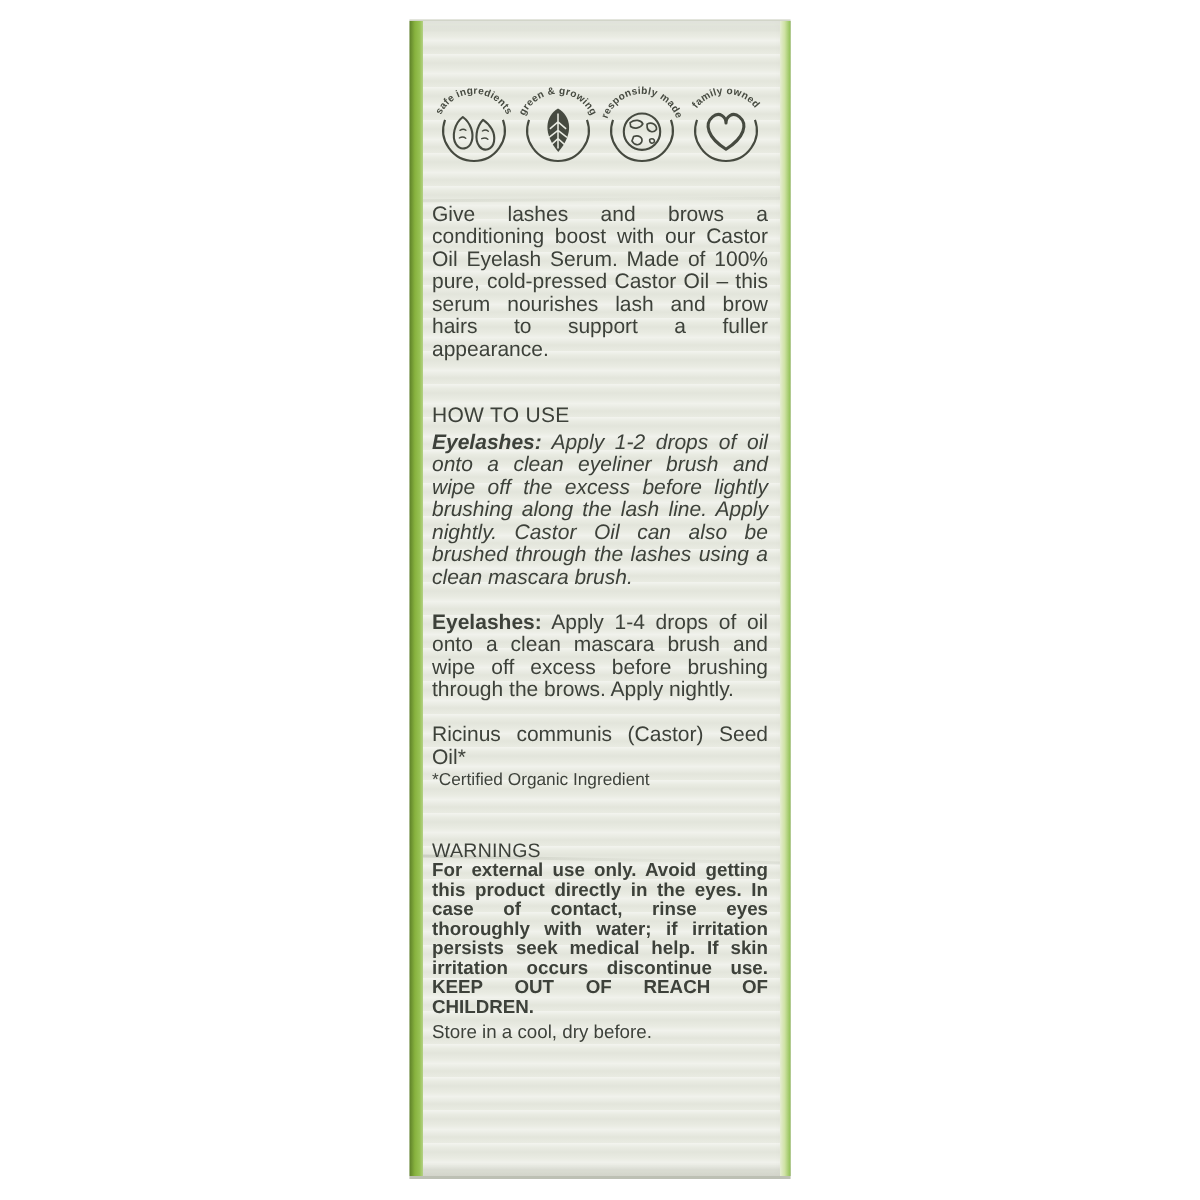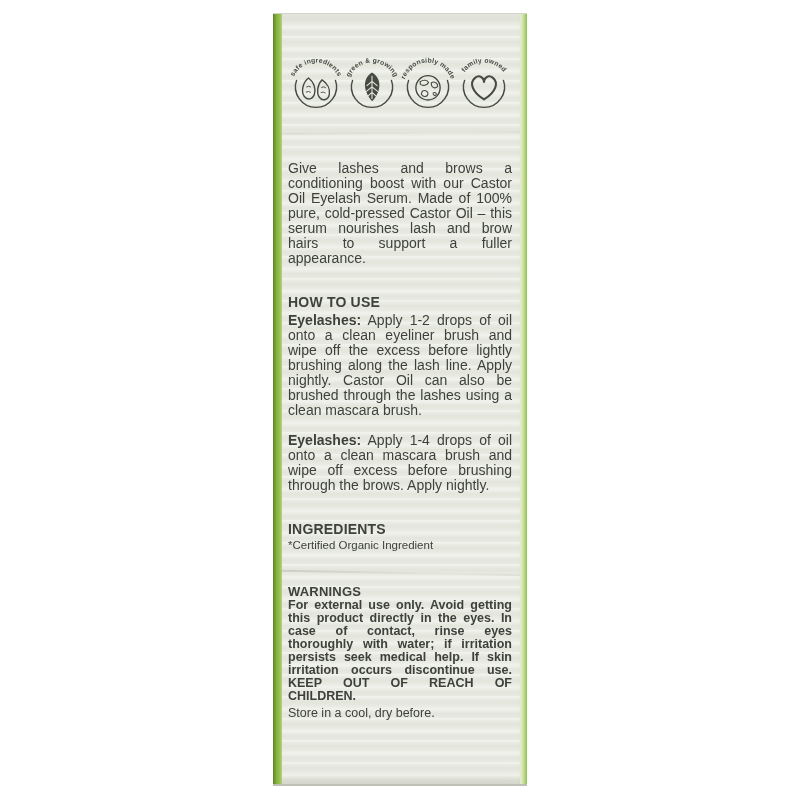--- a/index.html
+++ b/index.html
@@ -34,24 +34,24 @@
   .crease.c1 { top:118px; transform:rotate(-0.4deg); opacity:.55; }
   .crease.c2 { top:558px; transform:rotate(1.1deg); }
 
   .content { position:absolute; left:9px; right:7px; top:0; bottom:0; padding:40px 8px 0 6px; }
 
   .badges { display:flex; justify-content:space-between; height:62px; }
   .badge { width:56px; height:62px; }
   .badge svg { display:block; width:56px; height:62px; }
   .badge-arc-text { font-family:"Liberation Sans","DejaVu Sans",sans-serif; font-size:7.2px; font-weight:bold; letter-spacing:0.25px; fill:#464a40; }
 
-  .intro { margin-top:45px; min-height:120px; font-size:14px; line-height:15px; text-align:justify; }
-  .h2 { font-weight:bold; font-size:14px; line-height:15px; letter-spacing:0.2px; }
+  .intro { margin-top:19px; min-height:120px; font-size:14px; line-height:15px; text-align:justify; }
+  .h2 { font-weight:normal; font-size:14px; line-height:15px; letter-spacing:0.2px; }
   .h2.how { margin-top:14px; }
-  .p-lash { margin-top:3px; min-height:120px; font-size:14px; line-height:15px; text-align:justify; }
+  .p-lash { margin-top:3px; min-height:120px; font-size:14px; line-height:15px; text-align:justify;font-style:italic; }
   .p-brow { min-height:75px; font-size:14px; line-height:15px; text-align:justify; }
   .b { font-weight:bold; }
   .h2.ing { margin-top:14px; }
   .p-ing { min-height:30px; font-size:14px; line-height:15px; text-align:justify; }
   .p-note { margin-top:2px; font-size:11.5px; line-height:13px; }
   .h2.warn { margin-top:33px; font-size:13px; line-height:14px; }
   .p-warn { min-height:104px; font-size:12.5px; line-height:13px; text-align:justify;font-weight:bold; }
   .p-store { margin-top:4px; font-size:12.5px; line-height:13px; }
 </style>
 </head>
@@ -120,21 +120,21 @@
         </div>
 
       </div>
 
       <p class="intro">Give lashes and brows a conditioning boost with our Castor Oil Eyelash Serum. Made of 100% pure, cold-pressed Castor Oil – this serum nourishes lash and brow hairs to support a fuller appearance.</p>
 
       <div class="h2 how">HOW TO USE</div>
       <p class="p-lash"><span class="b">Eyelashes:</span><span> Apply 1-2 drops of oil onto a clean eyeliner brush and wipe off the excess before lightly brushing along the lash line. Apply nightly. Castor Oil can also be brushed through the lashes using a clean mascara brush.</span></p>
       <p class="p-brow"><span class="b">Eyelashes:</span><span> Apply 1-4 drops of oil onto a clean mascara brush and wipe off excess before brushing through the brows. Apply nightly.</span></p>
 
-      <div class="h2 ing">INGREDIENTS</div>
+      <p class="p-ing">Ricinus communis (Castor) Seed Oil*</p>
       <p class="p-note">*Certified Organic Ingredient</p>
 
       <div class="h2 warn">WARNINGS</div>
       <p class="p-warn">For external use only. Avoid getting this product directly in the eyes. In case of contact, rinse eyes thoroughly with water; if irritation persists seek medical help. If skin irritation occurs discontinue use. KEEP OUT OF REACH OF CHILDREN.</p>
       <p class="p-store">Store in a cool, dry before.</p>
 
     </div>
   </div>
 </div>
 

